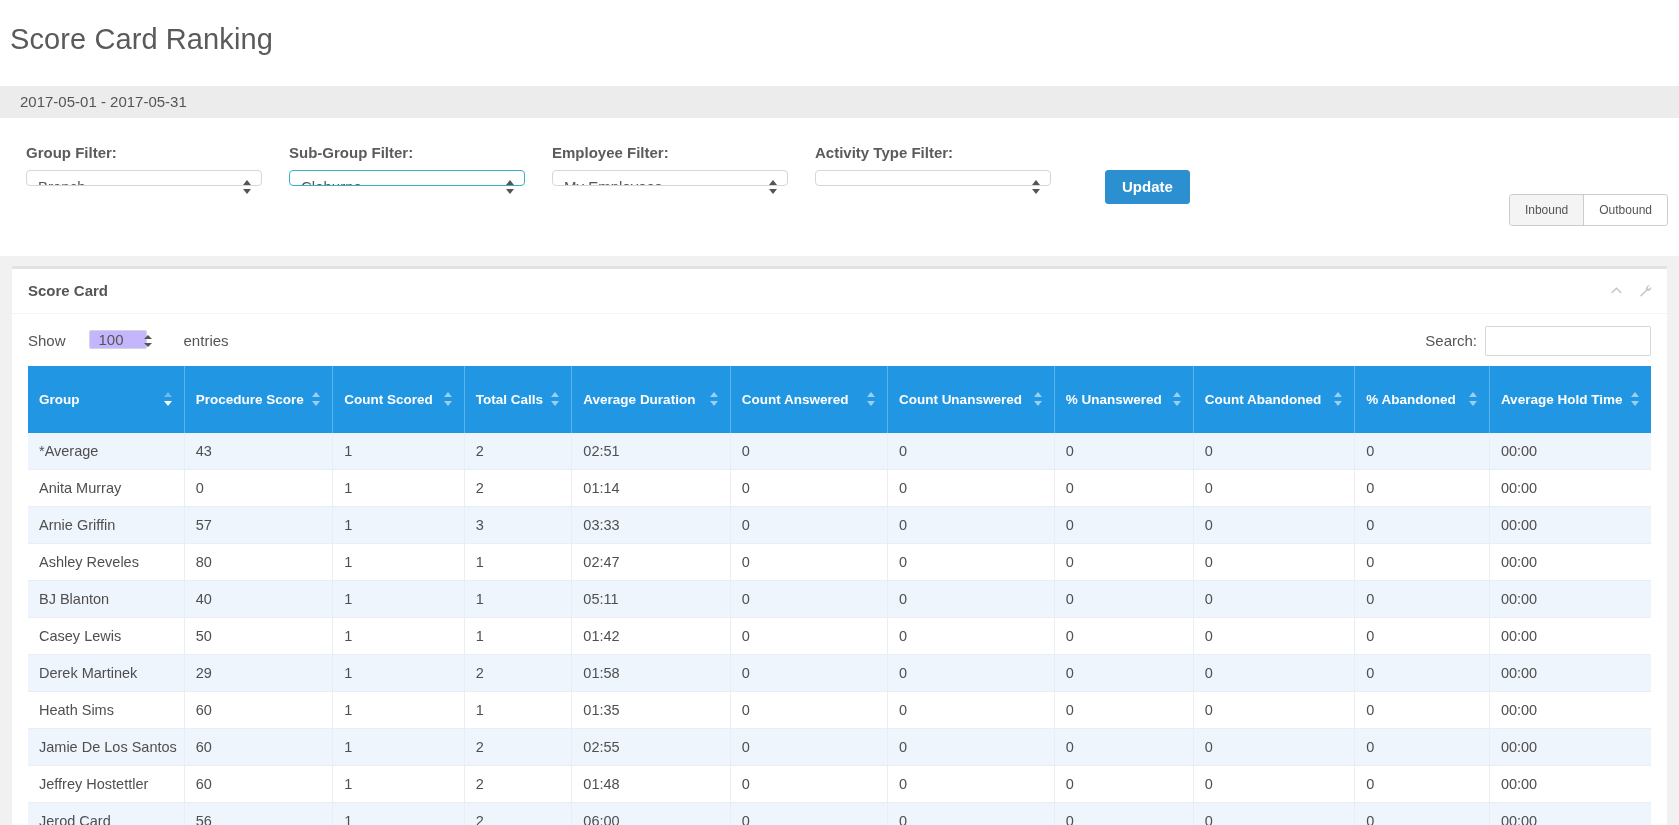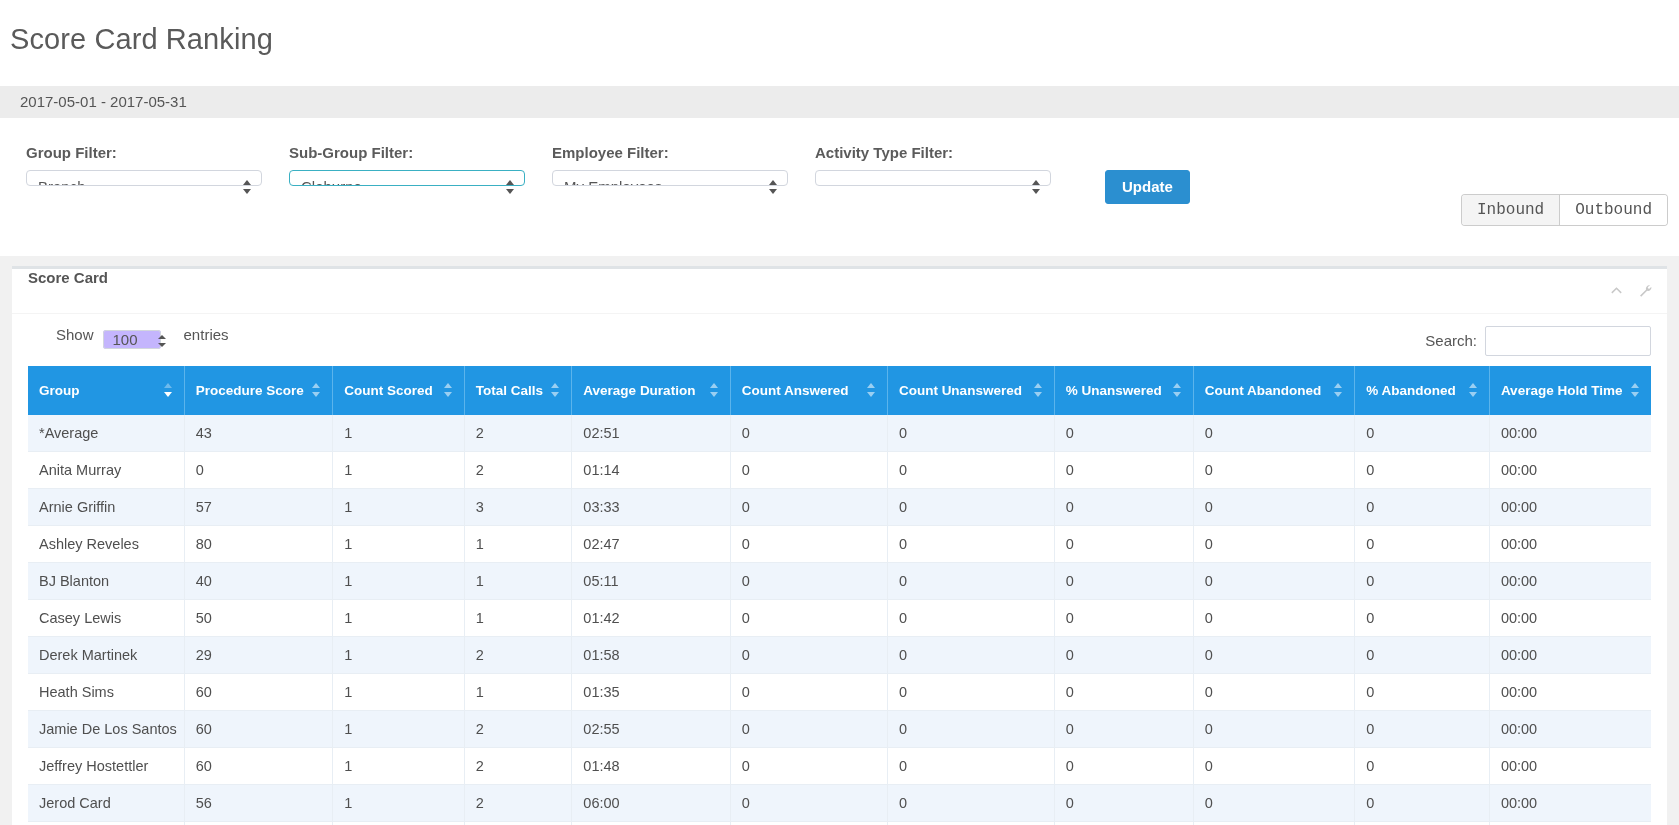--- a/index.html
+++ b/index.html
@@ -111,45 +111,45 @@
     border-radius: 3px;
     overflow: hidden;
     box-shadow: 0 0 0 1px #ccc;
   }
   .dir-btn {
     background: #fff;
     border: none;
     border-right: 1px solid #ccc;
     padding: 0 15px;
     height: 30px;
-    font-size: 16px;
+    font-size: 12px;
     color: #555;
     cursor: pointer;
-    font-family: Liberation Mono, monospace;
+    font-family: Liberation Sans, sans-serif;
   }
   .dir-btn:last-child { border-right: none; }
   .dir-btn.active { background: #f4f4f4; }
 
   
   .panel-spacer { height: 52px; }
   .panel-outer {
     background: #f1f1f1;
     padding: 10px 12px 0 12px;
     height: 600px;
   }
   .panel {
     background: #fff;
     border-top: 3px solid #dfe3e6;
     position: relative;
   }
   .panel-heading {
     height: 45px;
     border-bottom: 1px solid #f4f4f4;
     display: flex;
-    align-items: flex-start;
+    align-items: center;
     padding: 0 16px;
     position: relative;
   }
   .panel-title {
     font-size: 15px;
     font-weight: bold;
     color: #555;
   }
   .panel-tools {
     position: absolute;
@@ -162,21 +162,21 @@
   }
   .tool-icon { color: #c8c8c8; cursor: pointer; line-height: 0; }
 
   
   .table-controls {
     display: flex;
     justify-content: space-between;
     align-items: center;
     padding: 12px 16px 10px 16px;
   }
-  .length-ctl { display: flex; align-items: flex-start; gap: 9px; font-size: 15px; color: #555; margin-left: 28px;}
+  .length-ctl { display: flex; align-items: center; gap: 23px; font-size: 15px; color: #555;}
   .len-select-wrap { position: relative; width: 72px; height: 30px; }
   .len-select {
     width: 100%; height: 30px;
     border: 1px solid #d2d6de;
     border-radius: 3px;
     background: #c4b5fd;
     line-height: 28px;
     padding: 0 22px 0 9px;
     font-size: 15px; color: #555;
   }
@@ -202,21 +202,21 @@
     width: 100%;
     border-collapse: collapse;
     table-layout: fixed;
   }
   table.dt thead th {
     background: #2196e3;
     color: #fff;
     font-size: 13.5px;
     font-weight: bold;
     text-align: left;
-    padding: 17px 11px;
+    padding: 26px 11px;
     border-right: 1px solid #5bb4ec;
     position: relative;
     white-space: nowrap;
     overflow: hidden;
   }
   table.dt thead th:last-child { border-right: none; }
   .sort-ico {
     position: absolute;
     right: 9px;
     top: 50%;

